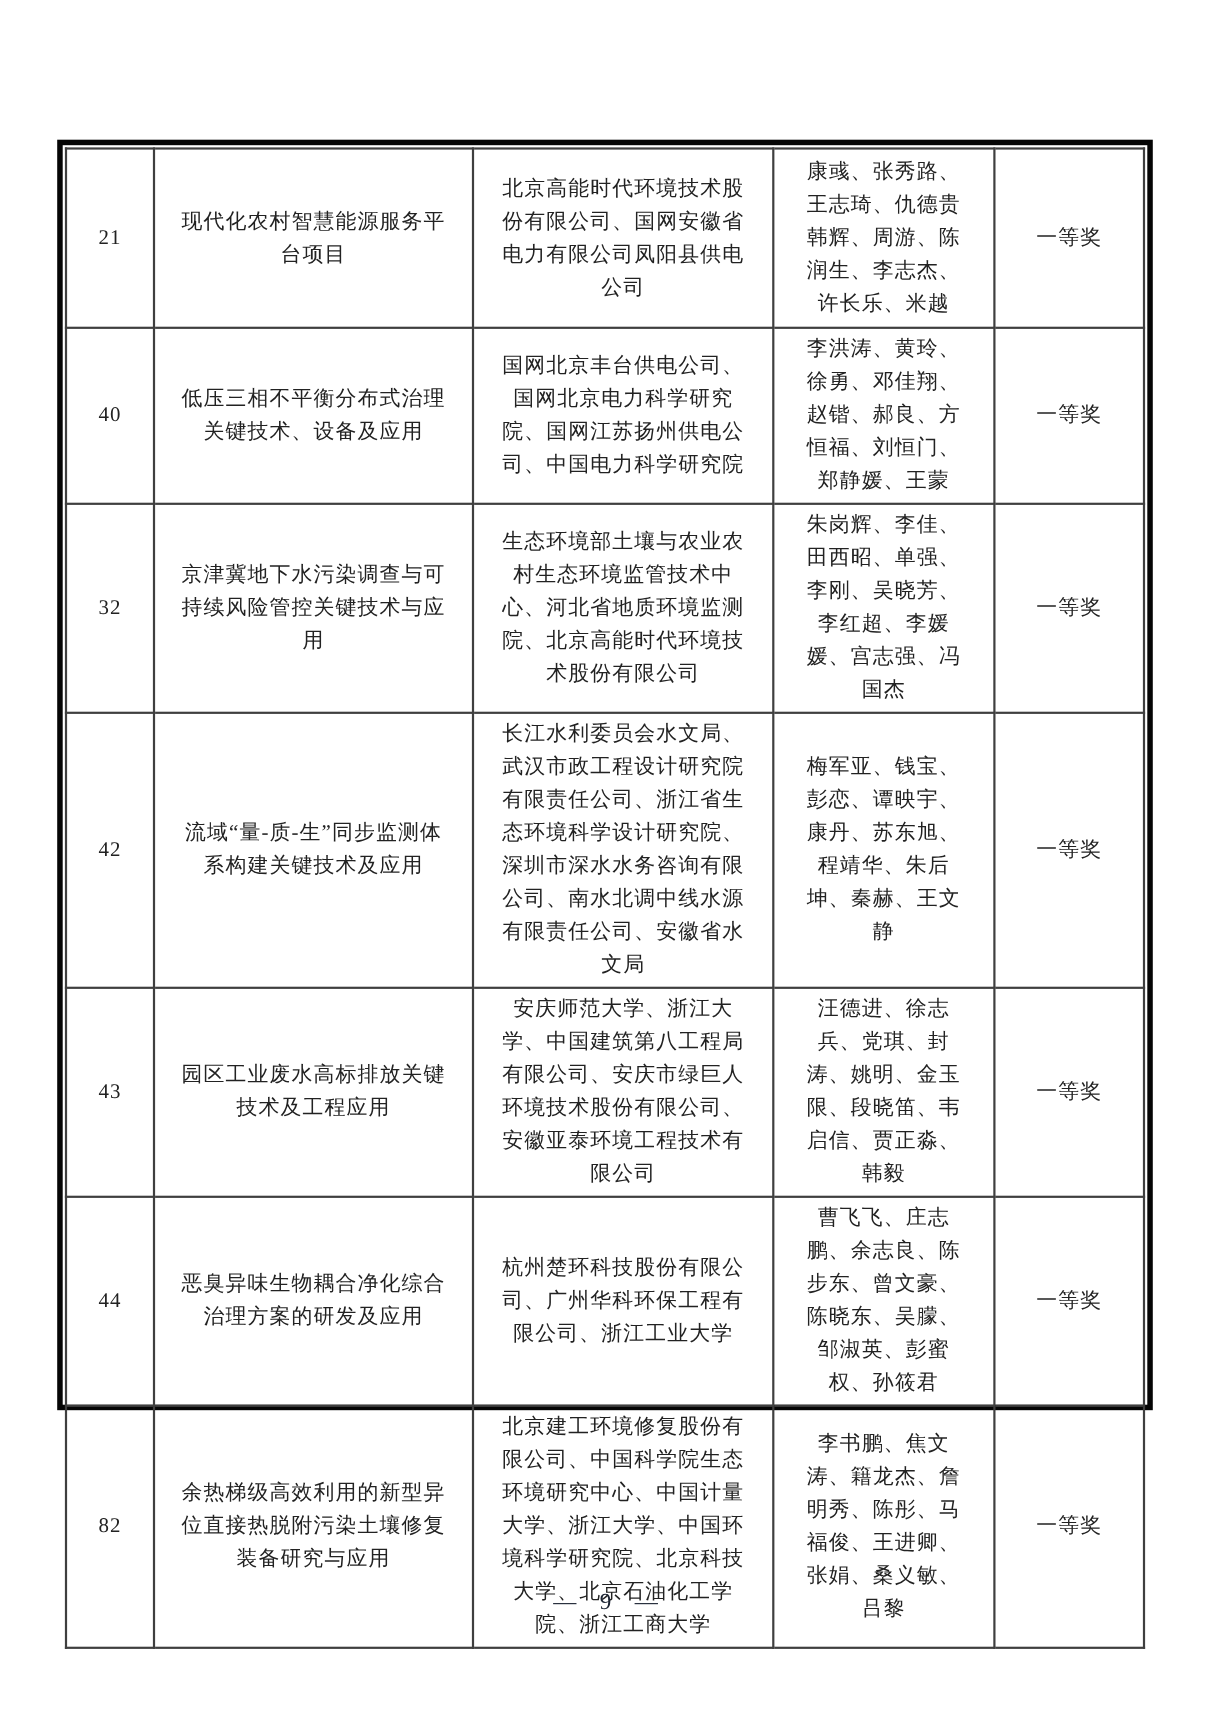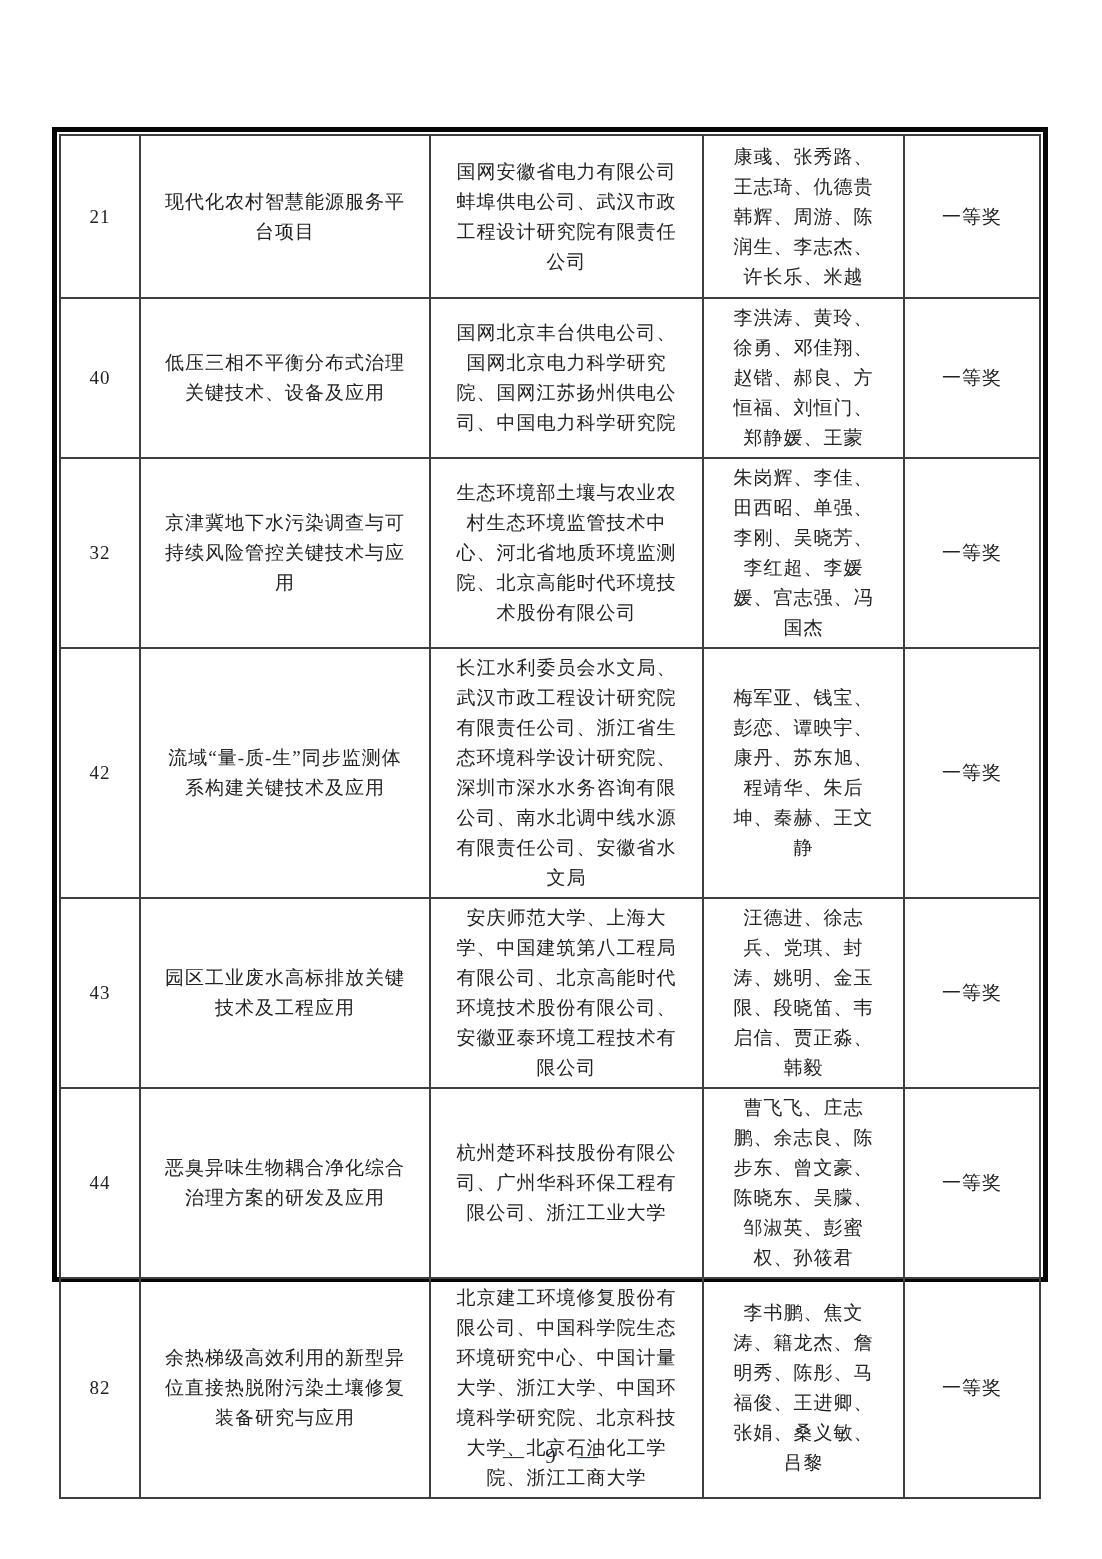--- a/index.html
+++ b/index.html
@@ -84,21 +84,21 @@
         <col style="width:80px">
         <col style="width:290px">
         <col style="width:273px">
         <col style="width:201px">
         <col>
       </colgroup>
       <tbody id="rows">
           <tr class="r0">
     <td class="col-no">21</td>
     <td class="col-title">现代化农村智慧能源服务平台项目</td>
-    <td class="col-orgs">国网安徽省电力有限公司蚌埠供电公司、武汉市政工程设计研究院有限责任公司</td>
+    <td class="col-orgs">北京高能时代环境技术股份有限公司、国网安徽省电力有限公司凤阳县供电公司</td>
     <td class="col-names">康彧、张秀路、王志琦、仇德贵
 韩辉、周游、陈润生、李志杰、许长乐、米越</td>
     <td class="col-award">一等奖</td>
   </tr>
           <tr class="r1">
     <td class="col-no">40</td>
     <td class="col-title">低压三相不平衡分布式治理关键技术、设备及应用</td>
     <td class="col-orgs">国网北京丰台供电公司、国网北京电力科学研究院、国网江苏扬州供电公司、中国电力科学研究院</td>
     <td class="col-names">李洪涛、黄玲、徐勇、邓佳翔、赵锴、郝良、方恒福、刘恒门、郑静媛、王蒙</td>
     <td class="col-award">一等奖</td>
@@ -113,21 +113,21 @@
           <tr class="r3">
     <td class="col-no">42</td>
     <td class="col-title">流域“量-质-生”同步监测体系构建关键技术及应用</td>
     <td class="col-orgs">长江水利委员会水文局、武汉市政工程设计研究院有限责任公司、浙江省生态环境科学设计研究院、深圳市深水水务咨询有限公司、南水北调中线水源有限责任公司、安徽省水文局</td>
     <td class="col-names">梅军亚、钱宝、彭恋、谭映宇、康丹、苏东旭、程靖华、朱后坤、秦赫、王文静</td>
     <td class="col-award">一等奖</td>
   </tr>
           <tr class="r4">
     <td class="col-no">43</td>
     <td class="col-title">园区工业废水高标排放关键技术及工程应用</td>
-    <td class="col-orgs">安庆师范大学、上海大学、中国建筑第八工程局有限公司、北京高能时代环境技术股份有限公司、安徽亚泰环境工程技术有限公司</td>
+    <td class="col-orgs">安庆师范大学、浙江大学、中国建筑第八工程局有限公司、安庆市绿巨人环境技术股份有限公司、安徽亚泰环境工程技术有限公司</td>
     <td class="col-names">汪德进、徐志兵、党琪、封涛、姚明、金玉限、段晓笛、韦启信、贾正淼、韩毅</td>
     <td class="col-award">一等奖</td>
   </tr>
           <tr class="r5">
     <td class="col-no">44</td>
     <td class="col-title">恶臭异味生物耦合净化综合治理方案的研发及应用</td>
     <td class="col-orgs">杭州楚环科技股份有限公司、广州华科环保工程有限公司、浙江工业大学</td>
     <td class="col-names">曹飞飞、庄志鹏、余志良、陈步东、曾文豪、陈晓东、吴朦、邹淑英、彭蜜权、孙筱君</td>
     <td class="col-award">一等奖</td>
   </tr>

